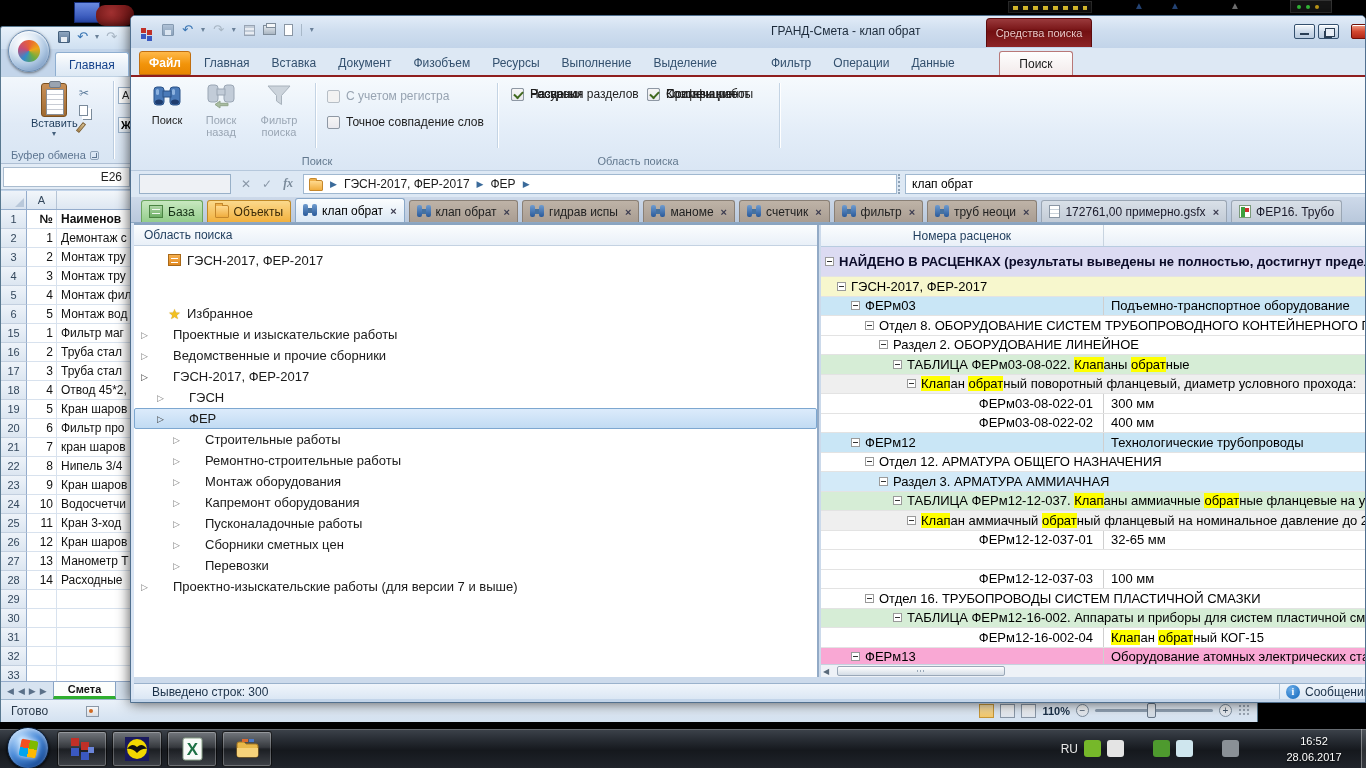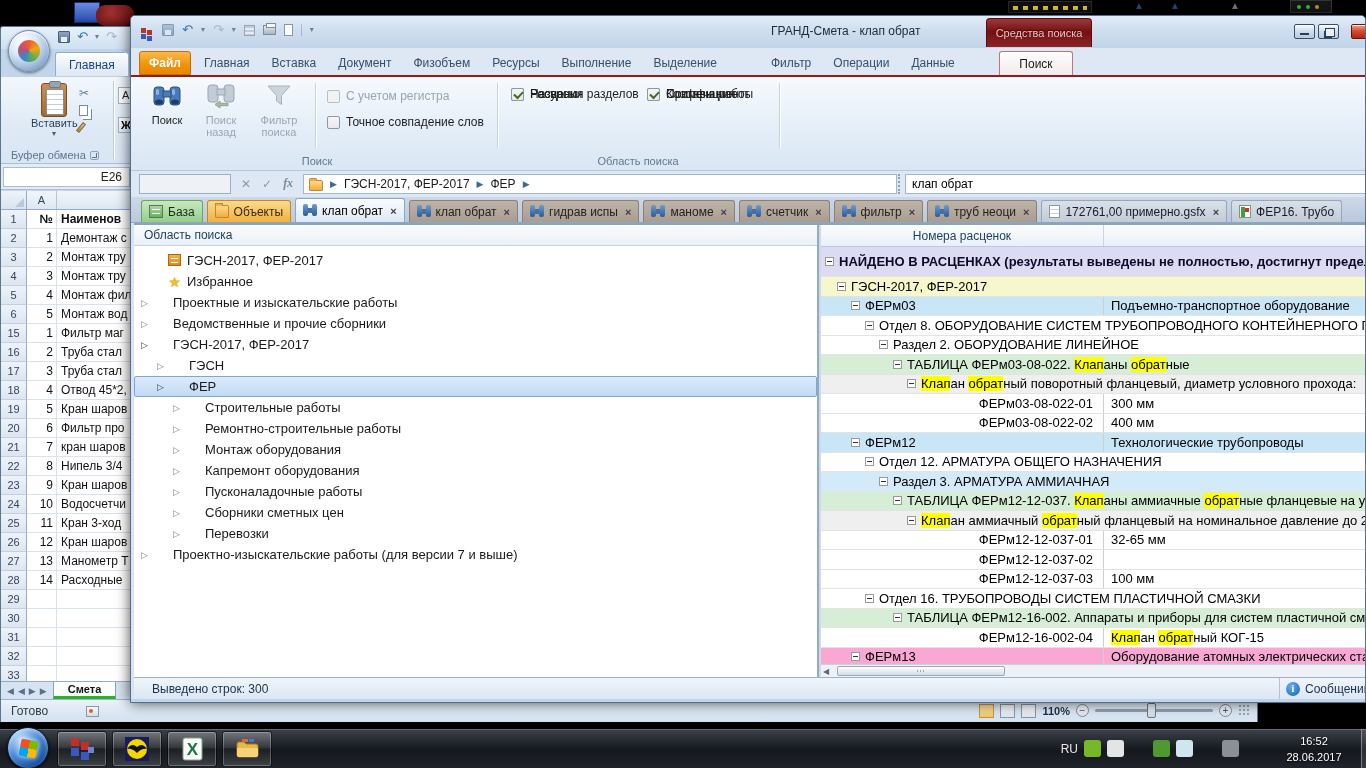--- a/index.html
+++ b/index.html
@@ -168,21 +168,21 @@
   .rr-span{display:flex;align-items:center;gap:5px;overflow:hidden;flex:1;}
   .rr-c1{width:283px;flex:none;display:flex;align-items:center;gap:5px;border-right:1px solid #cfcfcf;}
   .rr-c2{flex:1;display:flex;align-items:center;padding-left:7px;overflow:hidden;}
   .r-code .rr-c1{justify-content:flex-end;padding-right:10px;}
   .r-big{height:30px;}
   .r-bold{font-weight:bold;color:#0a0a28;}
   .rp-hscroll{position:absolute;left:0;right:0;bottom:0;height:13px;background:#eef2f7;border-top:1px solid #c6d2de;}
   .hs-arrow{position:absolute;left:2px;top:2px;font-size:8px;color:#5a6a7a;}
   .hs-thumb{position:absolute;left:16px;width:168px;top:1px;bottom:1px;background:linear-gradient(#fefefe,#d4dde6);border:1px solid #9aa8b8;border-radius:2px;}
   .hs-thumb::after{content:"";position:absolute;left:50%;top:3px;bottom:3px;width:8px;margin-left:-4px;background:repeating-linear-gradient(90deg,#98a8b8 0 1px,transparent 1px 3px);}
-  .g-status{position:absolute;left:3px;right:0;bottom:3px;height:22px;background:linear-gradient(#f0f5fb,#dbe7f4);border-top:1px solid #9ab2cc;font-size:12px;color:#1a3048;display:flex;align-items:center;}
+  .g-status{position:absolute;left:3px;right:0;bottom:3px;height:16px;background:linear-gradient(#f0f5fb,#dbe7f4);border-top:1px solid #9ab2cc;font-size:12px;color:#1a3048;display:flex;align-items:flex-end;}
   .g-status .stl{margin-left:18px;}
   .g-st-right{position:absolute;right:0;top:0;bottom:0;width:86px;border-left:1px solid #b0c4d8;display:flex;align-items:center;gap:5px;padding-left:6px;}
   .info-i{width:14px;height:14px;flex:none;border-radius:50%;background:radial-gradient(circle at 35% 30%,#6aace8,#2a7ac8 70%);color:#fff;font-size:10px;font-weight:bold;text-align:center;line-height:14px;font-family:"Liberation Serif",serif;}
   .g-bottom{position:absolute;left:0;right:0;bottom:0;height:3px;background:#c2d4e9;}
 
   
   #taskbar{position:absolute;left:0;right:0;bottom:0;height:40px;background:linear-gradient(#3d434b,#272c33 28%,#15181d 55%,#20242b);border-top:1px solid #000;box-shadow:inset 0 1px 0 rgba(255,255,255,.22);}
   #start-orb{position:absolute;left:7px;top:-2px;width:42px;height:42px;border-radius:50%;background:radial-gradient(circle at 32% 28%,#bfe0ff,#4a8ad8 45%,#1a4e9a 75%,#0a2c60);border:1px solid #0a1a30;box-shadow:inset 0 2px 4px rgba(255,255,255,.6),0 1px 3px #000;}
   #start-orb .flag{position:absolute;left:12px;top:12px;width:17px;height:17px;border-radius:2px;background:conic-gradient(#7fba00 0 25%,#ffb900 0 50%,#00a4ef 0 75%,#f25022 0);transform:rotate(0.03turn);box-shadow:0 0 4px rgba(255,255,255,.8);}
   .tb-btn{position:absolute;top:2px;width:50px;height:36px;border-radius:3px;border:1px solid rgba(0,0,0,.7);background:linear-gradient(rgba(255,255,255,.30),rgba(255,255,255,.12) 45%,rgba(255,255,255,.03) 50%,rgba(255,255,255,.14));box-shadow:inset 0 0 0 1px rgba(255,255,255,.25);display:flex;align-items:center;justify-content:center;}
@@ -641,21 +641,21 @@
         </div>
       <div class="tree">
 
       <div class="trow ic-cab" style="padding-left: 16px;">
             <span class="tw-arrow">▷</span>
             <span class="tw-ico">
               <i></i>
             </span>
             <span class="tw-label">ГЭСН-2017, ФЕР-2017</span>
           </div>
-          <div class="trow ic-star" style="padding-left: 16px;">
+          <div class="trow ic-star" style="padding-left: 16px; margin-top: 32px;">
             <span class="tw-arrow">▷</span>
             <span class="tw-ico">
               <i></i>
             </span>
             <span class="tw-label">Избранное</span>
           </div>
           <div class="trow exp-c ic-folder" style="padding-left: 2px;">
             <span class="tw-arrow">▷</span>
             <span class="tw-ico">
               <i></i>
@@ -873,24 +873,20 @@
             <span class="rr-c1">
 
               <span>ФЕРм12-12-037-01</span>
             </span>
             <span class="rr-c2">
               <span>32-65 мм</span>
             </span>
           </div>
           <div class="rrow r-code">
 
-            <span class="rr-c1">
-
-              <span>ФЕРм12-12-037-02</span>
-            </span>
           </div>
           <div class="rrow r-code">
 
             <span class="rr-c1">
 
               <span>ФЕРм12-12-037-03</span>
             </span>
             <span class="rr-c2">
               <span>100 мм</span>
             </span>

